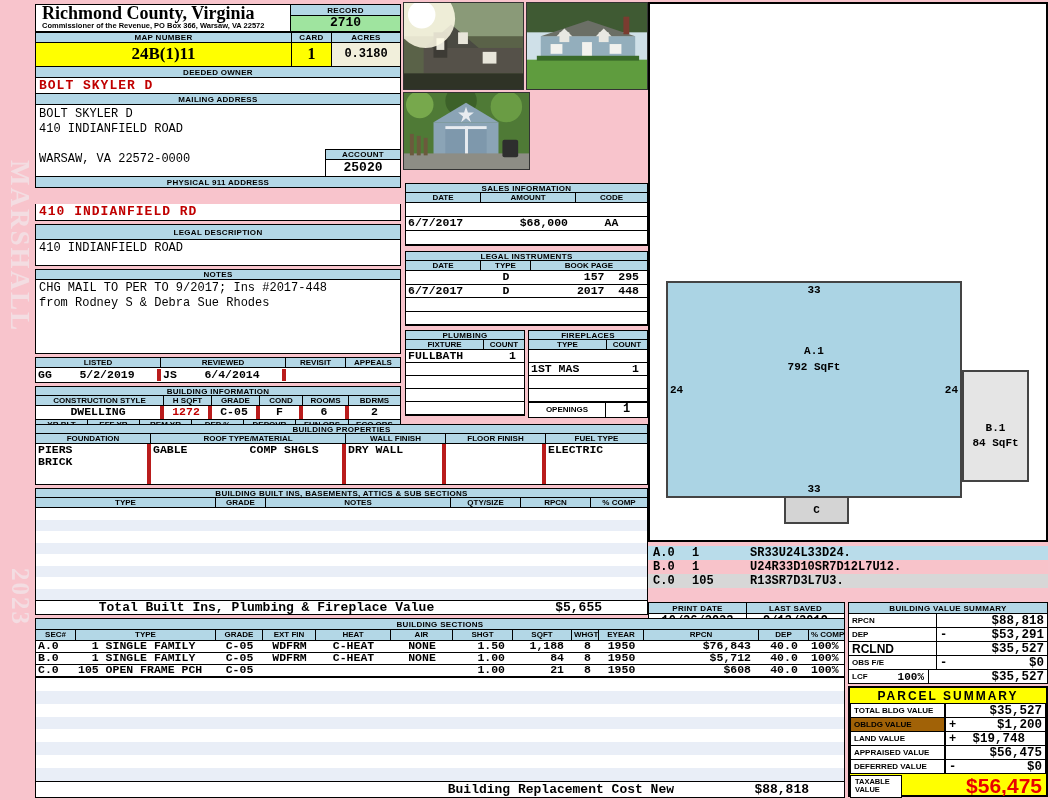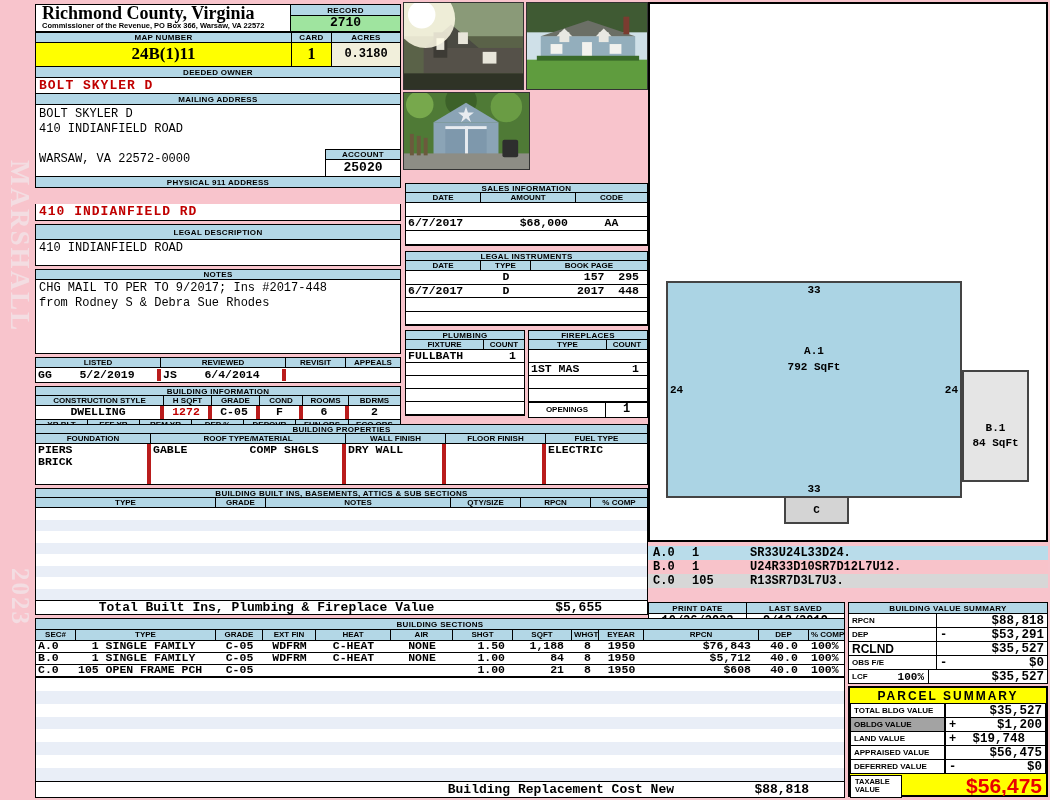--- a/index.html
+++ b/index.html
@@ -526,21 +526,21 @@
   <div style="height:16px; font-size:12px; font-weight:bold; letter-spacing:2px; text-align:center; line-height:16px;">PARCEL SUMMARY</div>
   <div id="ps-rows">
       <div style="display: flex; height: 14px; align-items: stretch;">
         <div style="width: 95px; background: rgb(255, 255, 255); border: 1px solid rgb(0, 0, 0); margin-top: -1px; font-size: 8px; font-weight: bold; padding-left: 3px; display: flex; align-items: center;">TOTAL BLDG VALUE</div>
         <div style="flex: 1 1 0%; background: rgb(255, 255, 255); border: 1px solid rgb(0, 0, 0); margin-top: -1px; display: flex; align-items: center;">
           <span class="mono" style="width: 13px; font-size: 12px; font-weight: 600; padding-left: 3px;"></span>
           <span class="mono" style="flex: 1 1 0%; font-size: 12.5px; font-weight: bold; text-align: right; padding-right: 3px;">$35,527</span>
         </div>
       </div>
       <div style="display: flex; height: 14px; align-items: stretch;">
-        <div style="width: 95px; background: #a3a3a3; border: 1px solid rgb(0, 0, 0); margin-top: -1px; font-size: 8px; font-weight: bold; padding-left: 3px; display: flex; align-items: center;">OBLDG VALUE</div>
+        <div style="width: 95px; background: #a16207; border: 1px solid rgb(0, 0, 0); margin-top: -1px; font-size: 8px; font-weight: bold; padding-left: 3px; display: flex; align-items: center;">OBLDG VALUE</div>
         <div style="flex: 1 1 0%; background: rgb(255, 255, 255); border: 1px solid rgb(0, 0, 0); margin-top: -1px; display: flex; align-items: center;">
           <span class="mono" style="width: 13px; font-size: 12px; font-weight: 600; padding-left: 3px;">+</span>
           <span class="mono" style="flex: 1 1 0%; font-size: 12.5px; font-weight: bold; text-align: right; padding-right: 3px;">$1,200</span>
         </div>
       </div>
       <div style="display: flex; height: 14px; align-items: stretch;">
         <div style="width: 95px; background: rgb(255, 255, 255); border: 1px solid rgb(0, 0, 0); margin-top: -1px; font-size: 8px; font-weight: bold; padding-left: 3px; display: flex; align-items: center;">LAND VALUE</div>
         <div style="flex: 1 1 0%; background: rgb(255, 255, 255); border: 1px solid rgb(0, 0, 0); margin-top: -1px; display: flex; align-items: center;">
           <span class="mono" style="width: 13px; font-size: 12px; font-weight: 600; padding-left: 3px;">+</span>
           <span class="mono" style="flex: 1 1 0%; font-size: 12.5px; font-weight: bold; text-align: right; padding-right: 20px;">$19,748</span>

